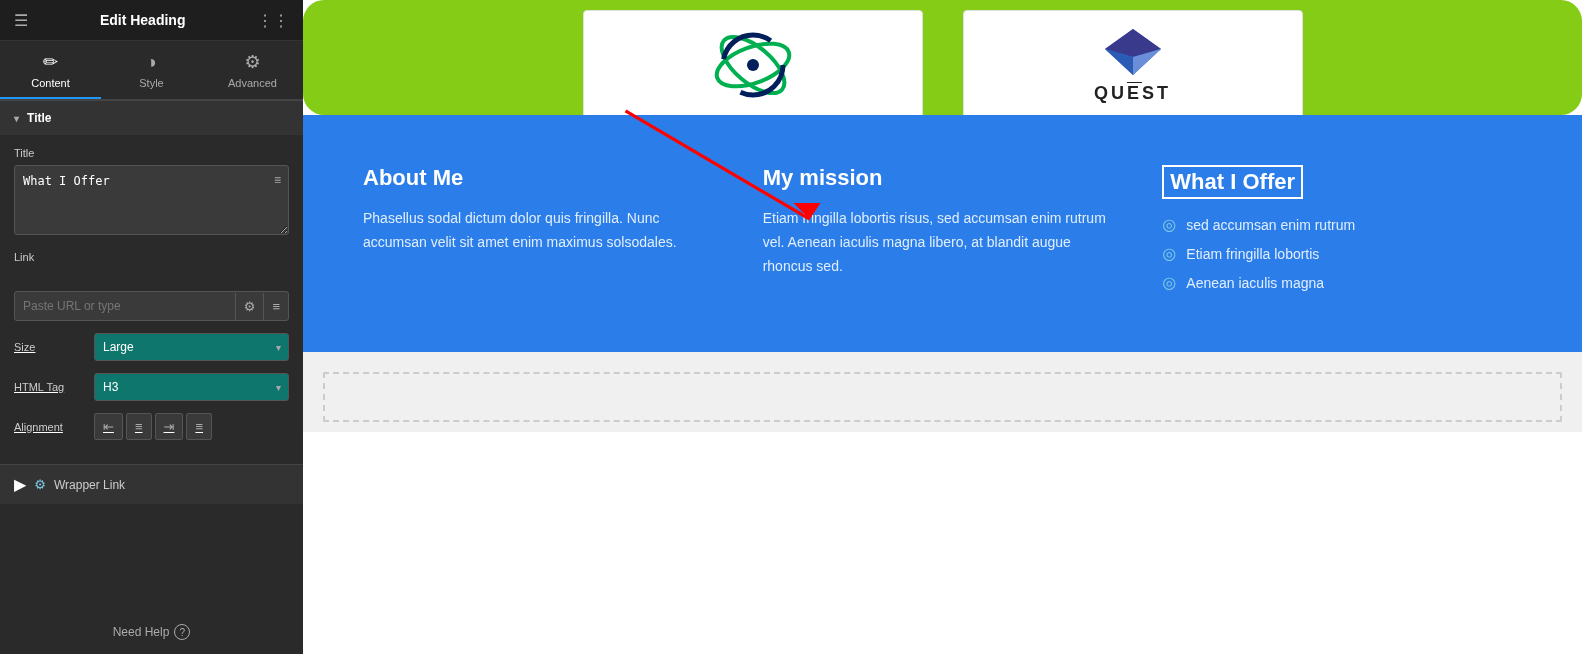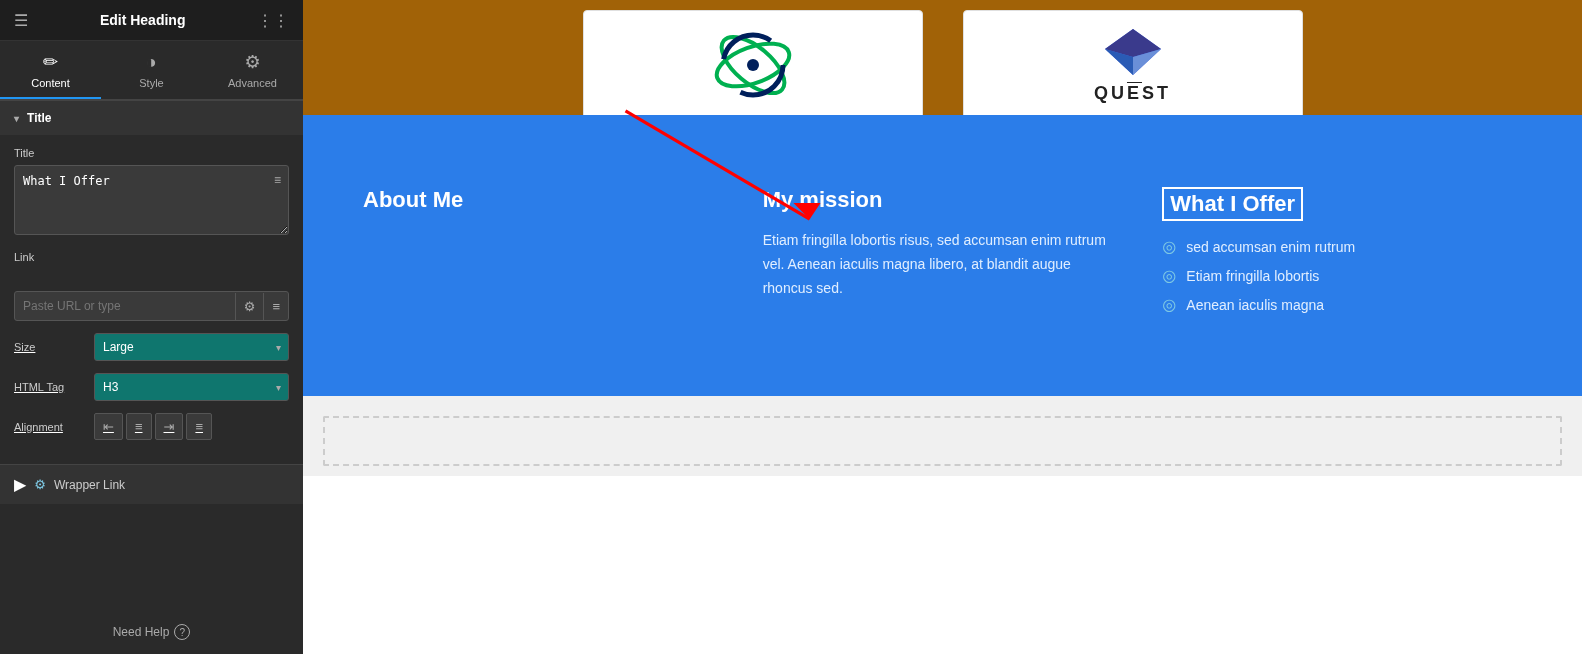--- a/index.html
+++ b/index.html
@@ -277,26 +277,27 @@
     
     .main-content {
       flex: 1;
       background: #fff;
       position: relative;
       overflow: hidden;
     }
 
     
     .logo-area {
-      background: #a16207;
+      background: #84cc16;
       display: flex;
       justify-content: center;
       gap: 40px;
       padding: 10px 40px 20px;
       height: 115px;
+      border-radius: 21px;
     }
 
     .logo-card {
       width: 340px;
       height: 110px;
       border: 1px solid #e0e0e0;
       border-radius: 4px;
       display: flex;
       align-items: center;
       justify-content: center;
@@ -310,21 +311,21 @@
       left: 0;
       width: 200px;
       height: 120px;
       pointer-events: none;
       z-index: 10;
     }
 
     
     .blue-section {
       background: #2b7de9;
-      padding: 72px 60px;
+      padding: 50px 60px;
       display: flex;
       gap: 40px;
       position: relative;
       justify-content: space-between;
     }
 
     .blue-col {
       flex: 1;
     }
 
@@ -514,20 +515,21 @@
 
   <svg class="arrow-overlay" viewBox="0 0 200 120" style="position:absolute;top:100px;left:310px;width:220px;height:130px;pointer-events:none;z-index:20;">
     <line x1="10" y1="10" x2="180" y2="110" stroke="red" stroke-width="3"></line>
     <polygon points="180,110 165,95 190,95" fill="red"></polygon>
   </svg>
 
   <div class="blue-section">
 
     <div class="blue-col">
       <div class="blue-heading">About Me</div>
+      <p class="blue-text">Phasellus sodal dictum dolor quis fringilla. Nunc accumsan velit sit amet enim maximus solsodales.</p>
     </div>
 
     <div class="blue-col">
       <div class="blue-heading">My mission</div>
       <p class="blue-text">Etiam fringilla lobortis risus, sed accumsan enim rutrum vel. Aenean iaculis magna libero, at blandit augue rhoncus sed.</p>
     </div>
 
     <div class="blue-col">
       <div class="blue-heading-box">What I Offer</div>
       <ul class="blue-list">

